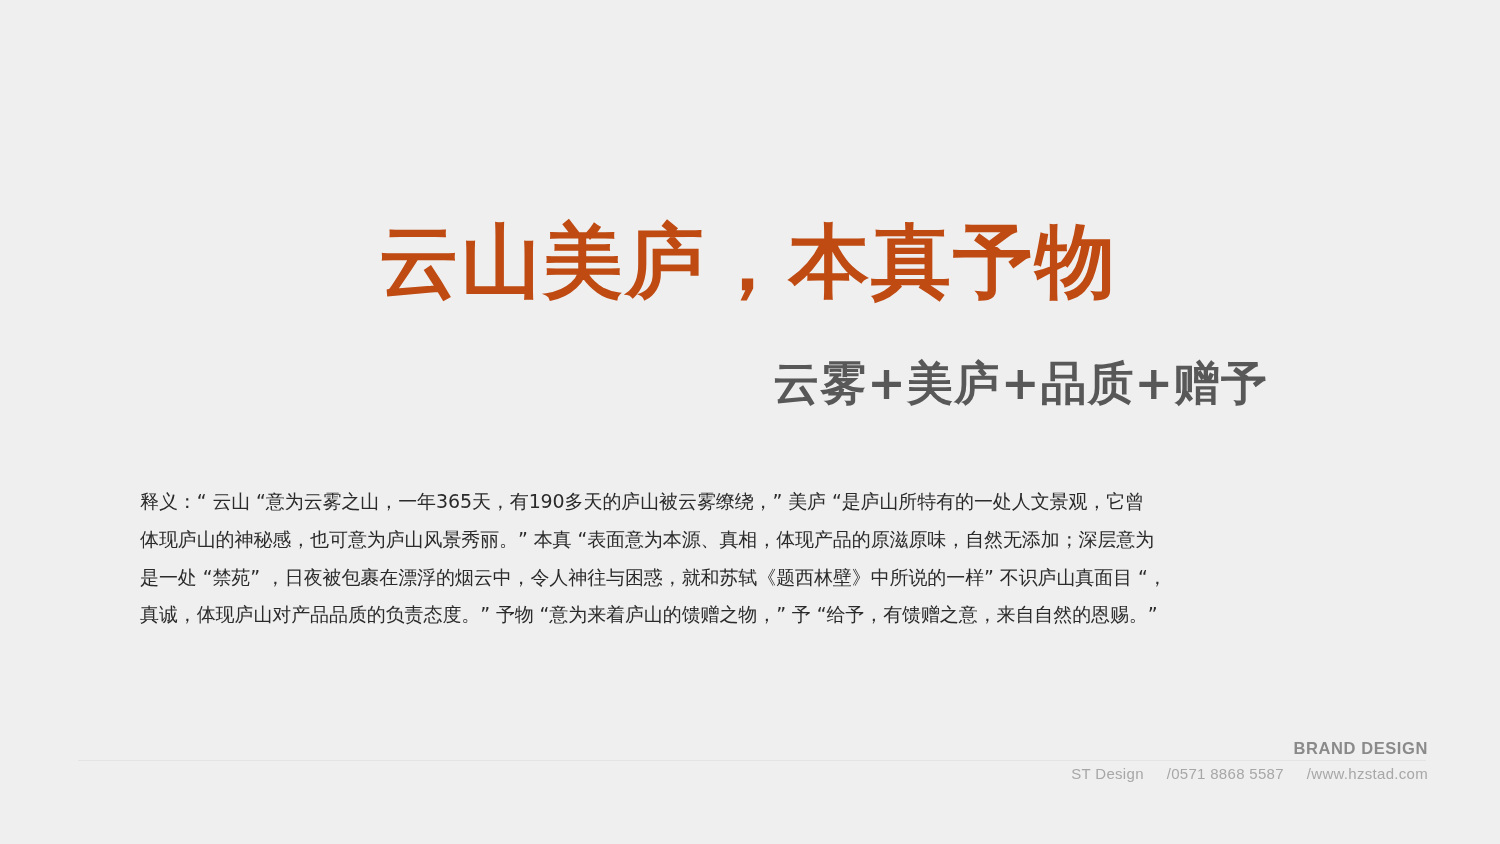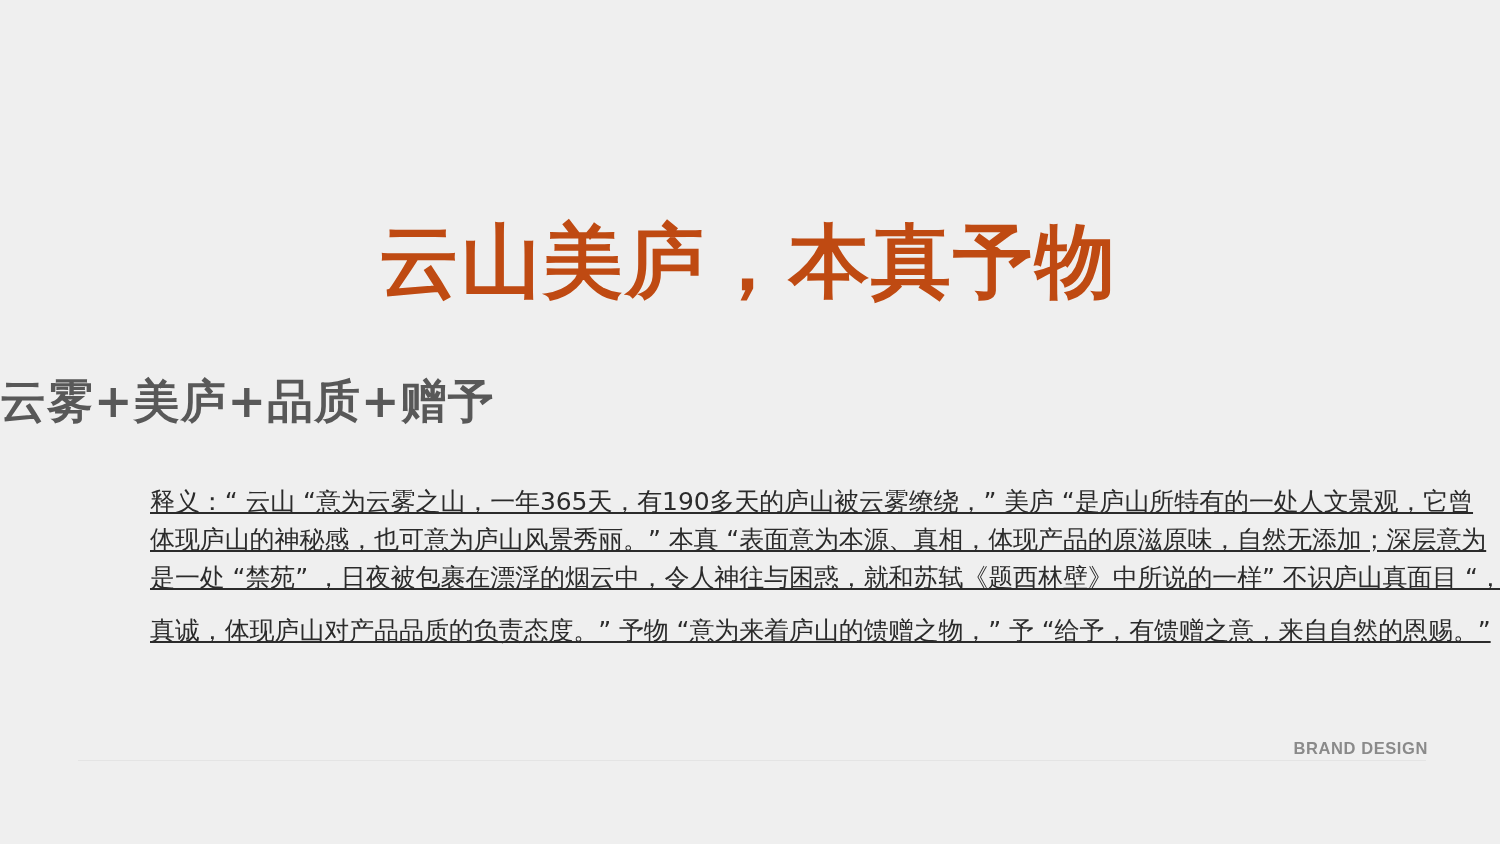--- a/index.html
+++ b/index.html
@@ -40,46 +40,45 @@
     font-weight: 700;
     letter-spacing: 2px;
     white-space: nowrap;
     font-family: "DejaVu Sans", "Liberation Sans", sans-serif;
   }
 
   
   .subheadline-wrap {
     position: absolute;
     left: 0;
-    top: 340px;
+    top: 322px;
     width: 1268px;
-    text-align: left;
+    text-align: right;
   }
   .subheadline {
     display: inline-block;
     color: #585858;
     font-size: 46px;
     line-height: 1.0;
     font-weight: 700;
     letter-spacing: 1px;
     white-space: nowrap;
     font-family: "DejaVu Sans", "Liberation Sans", sans-serif;
   }
 
   
   .body-copy {
     position: absolute;
-    left: 150px;
+    left: 140px;
     top: 483px;
     width: 1205px;
     color: #2b2b2b;
-    font-size: 25px;
+    font-size: 19px;
     line-height: 37.8px;
     font-family: "DejaVu Sans", "Liberation Sans", sans-serif;
-    text-decoration: underline;
   }
   .body-copy .line {
     display: block;
     white-space: nowrap;
     letter-spacing: -0.1px;
   }
 
   
   .footer {
     position: absolute;
@@ -125,21 +124,28 @@
   </div>
 
   <div class="subheadline-wrap">
     <h2 class="subheadline" style="color: rgb(88, 88, 88); font-size: 46px;">云雾+美庐+品质+赠予</h2>
   </div>
 
   <div class="body-copy" style="color: rgb(43, 43, 43);">
     <span class="line" style="display: block;">释义：“ 云山 “意为云雾之山，一年365天，有190多天的庐山被云雾缭绕，” 美庐 “是庐山所特有的一处人文景观，它曾</span>
     <span class="line" style="display: block;">体现庐山的神秘感，也可意为庐山风景秀丽。” 本真 “表面意为本源、真相，体现产品的原滋原味，自然无添加；深层意为</span>
     <span class="line" style="display: block;">是一处 “禁苑” ，日夜被包裹在漂浮的烟云中，令人神往与困惑，就和苏轼《题西林壁》中所说的一样” 不识庐山真面目 “，</span>
-    <span class="line" style="display: block; margin-top: 16px;">真诚，体现庐山对产品品质的负责态度。” 予物 “意为来着庐山的馈赠之物，” 予 “给予，有馈赠之意，来自自然的恩赐。”</span>
+    <span class="line" style="display: block;">真诚，体现庐山对产品品质的负责态度。” 予物 “意为来着庐山的馈赠之物，” 予 “给予，有馈赠之意，来自自然的恩赐。”</span>
   </div>
 
   <div class="footer">
     <div class="footer-title" style="color: rgb(138, 138, 138);">BRAND DESIGN</div>
     <div class="footer-rule"></div>
+    <div class="footer-meta" style="color: rgb(167, 167, 167);">
+      <span class="seg">ST Design</span>
+      <span class="gap"></span>
+      <span class="seg">/0571 8868 5587</span>
+      <span class="gap"></span>
+      <span class="seg">/www.hzstad.com</span>
+    </div>
   </div>
 
 </div>
 
 </body></html>

